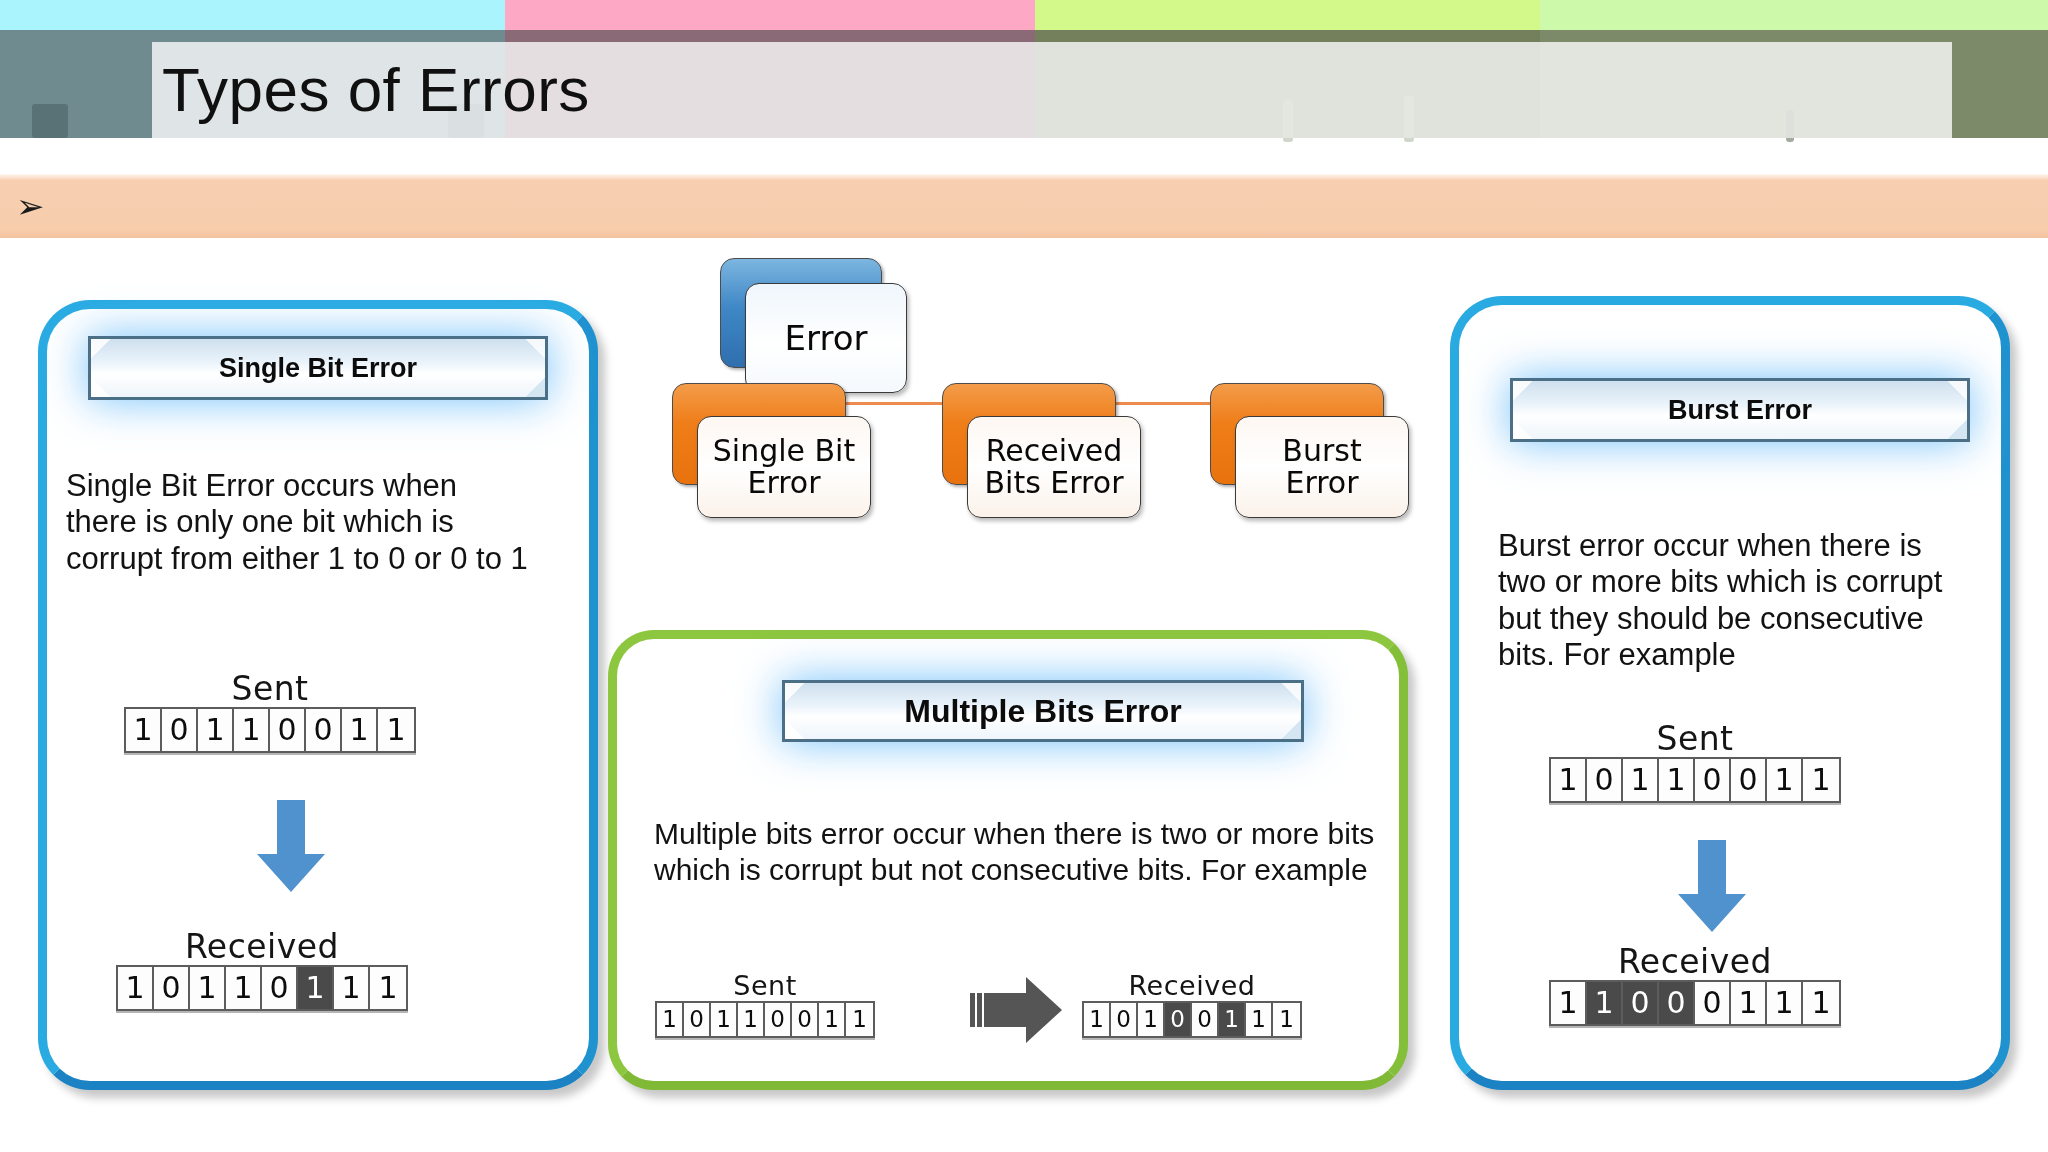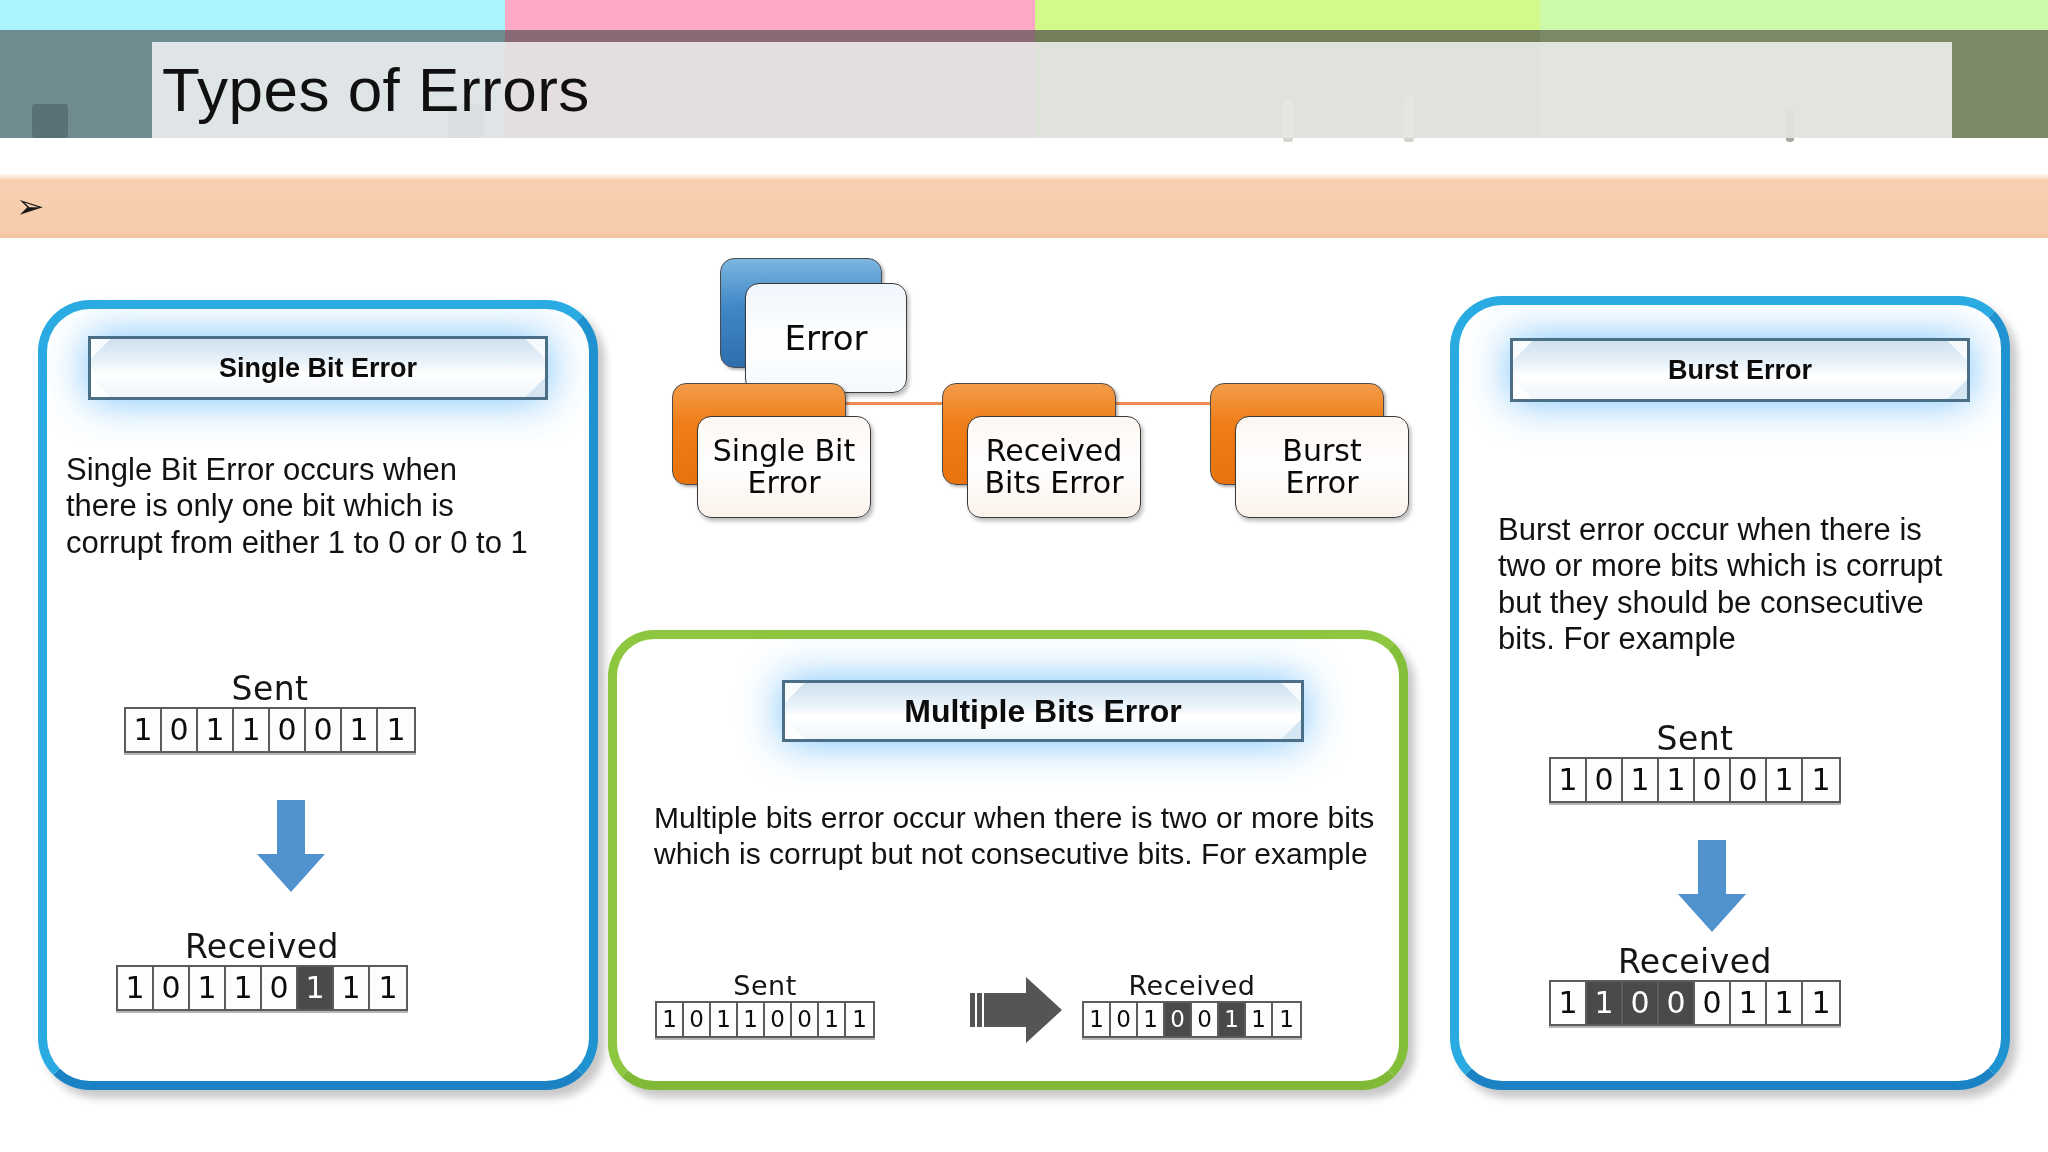--- a/index.html
+++ b/index.html
@@ -171,34 +171,35 @@
     z-index: 3;
     font-weight: bold;
     color: #0c0c0c;
   }
 
   .bw-left  { left: 88px;  top: 336px; }
   .bw-right { left: 1510px; top: 338px; }
   .bw-mid   { left: 782px;  top: 680px; }
 
   .bw-left  .bevel { width: 460px; height: 64px; }
-  .bw-right .bevel { width: 460px; height: 64px; }
+  .bw-right .bevel { width: 460px; height: 64px; margin-top: 40px; }
   .bw-mid   .bevel { width: 522px; height: 62px; }
 
   .bw-left  .bevel-label,
   .bw-right .bevel-label { font-size: 27px; }
   .bw-mid   .bevel-label { font-size: 32px; }
 
   
   .body-text {
     position: absolute;
     font-size: 31px;
     line-height: 1.17;
     color: #121212;
     font-weight: 400;
+    margin-top: 16px;
   }
   .bt-left  { left: 66px;   top: 452px; width: 470px; }
   .bt-right { left: 1498px; top: 512px; width: 470px; }
   .bt-mid   { left: 654px;  top: 800px; width: 730px; font-size: 30px; line-height: 1.2; }
 
   
   .bitgroup { position: absolute; }
   .bit-caption {
     text-align: center;
     font-size: 33px;

